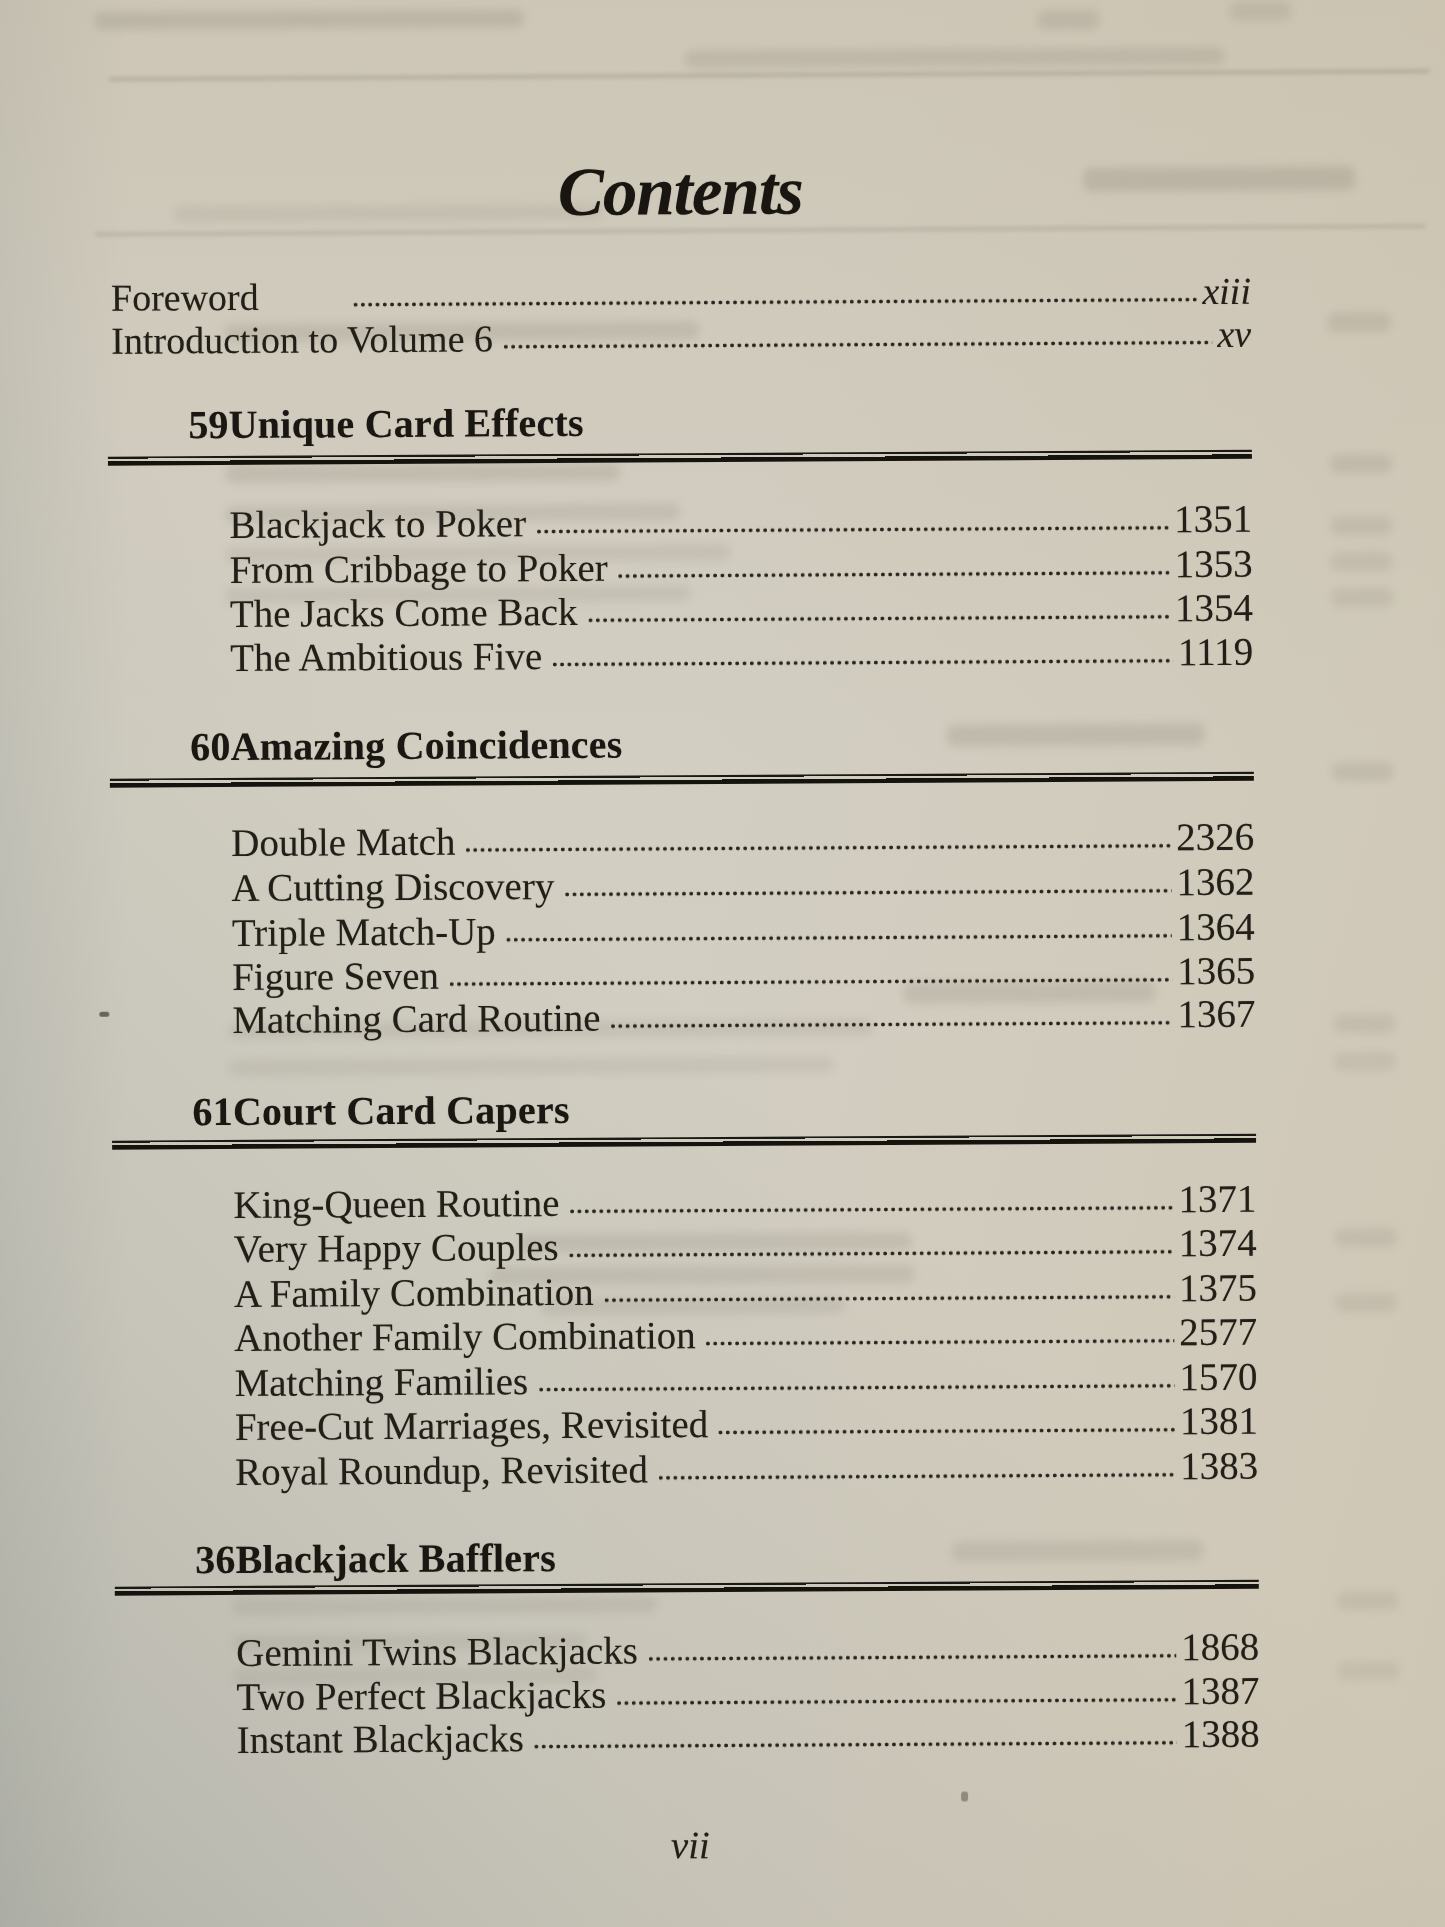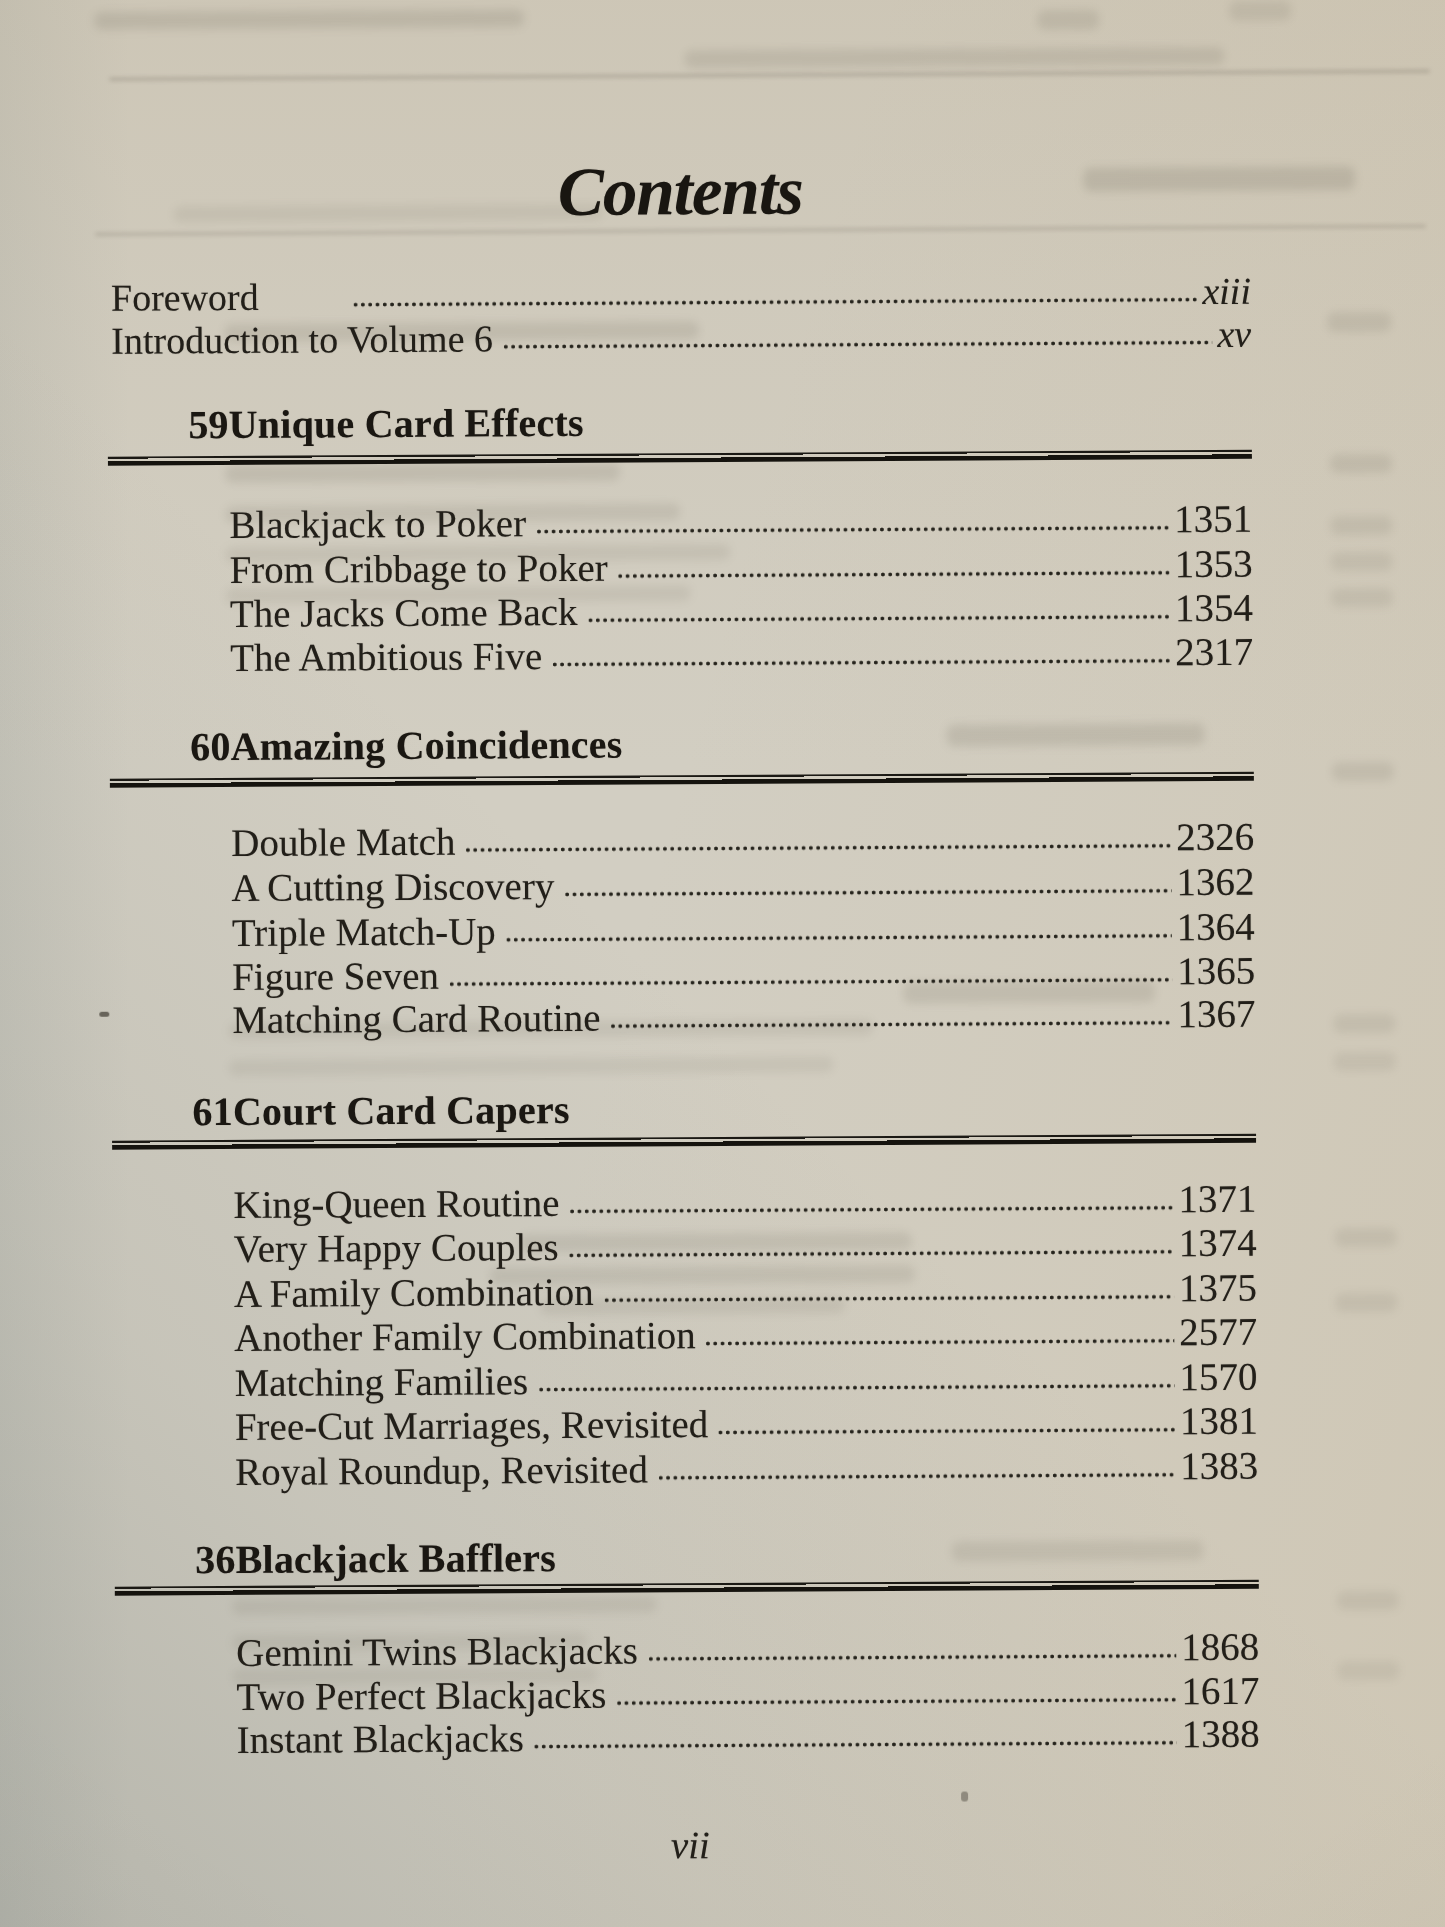--- a/index.html
+++ b/index.html
@@ -123,21 +123,21 @@
       <span class="p">1353</span>
     </div>
     <div class="row txt" style="top:588px">
       <span class="t">The Jacks Come Back</span>
       <span class="leader"></span>
       <span class="p">1354</span>
     </div>
     <div class="row txt" style="top:632px">
       <span class="t">The Ambitious Five</span>
       <span class="leader"></span>
-      <span class="p">2317</span>
+      <span class="p">1119</span>
     </div>
 
     <div class="row head txt" style="top:721px">
       <span class="num">60</span>
       <span class="ht">Amazing Coincidences</span>
     </div>
     <div class="rule" style="top:775px"></div>
     <div class="row txt" style="top:817px">
       <span class="t">Double Match</span>
       <span class="leader"></span>
@@ -211,21 +211,21 @@
     </div>
     <div class="rule" style="top:1583px"></div>
     <div class="row txt" style="top:1627px">
       <span class="t">Gemini Twins Blackjacks</span>
       <span class="leader"></span>
       <span class="p">1868</span>
     </div>
     <div class="row txt" style="top:1671px">
       <span class="t">Two Perfect Blackjacks</span>
       <span class="leader"></span>
-      <span class="p">1617</span>
+      <span class="p">1387</span>
     </div>
     <div class="row txt" style="top:1714px">
       <span class="t">Instant Blackjacks</span>
       <span class="leader"></span>
       <span class="p">1388</span>
     </div>
 
     <div class="page-footer txt">vii</div>
 
     <div class="speck" style="left:99px;top:1008px;width:10px;height:5px;"></div>

